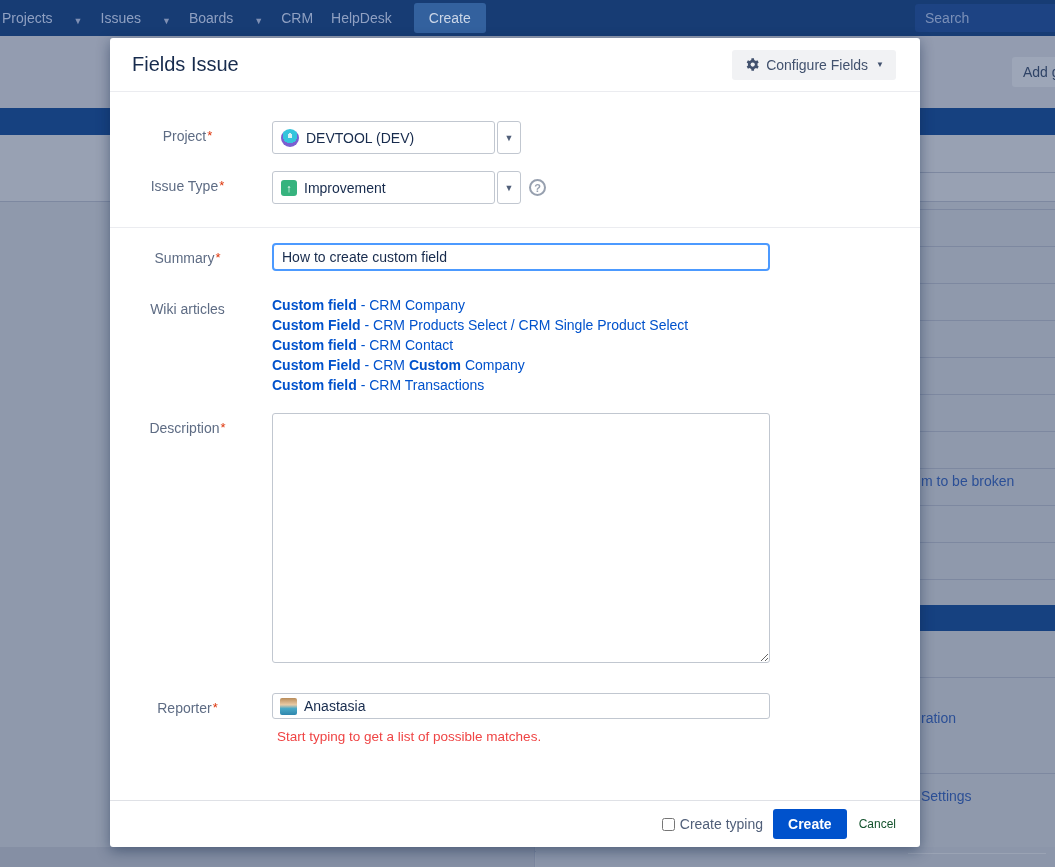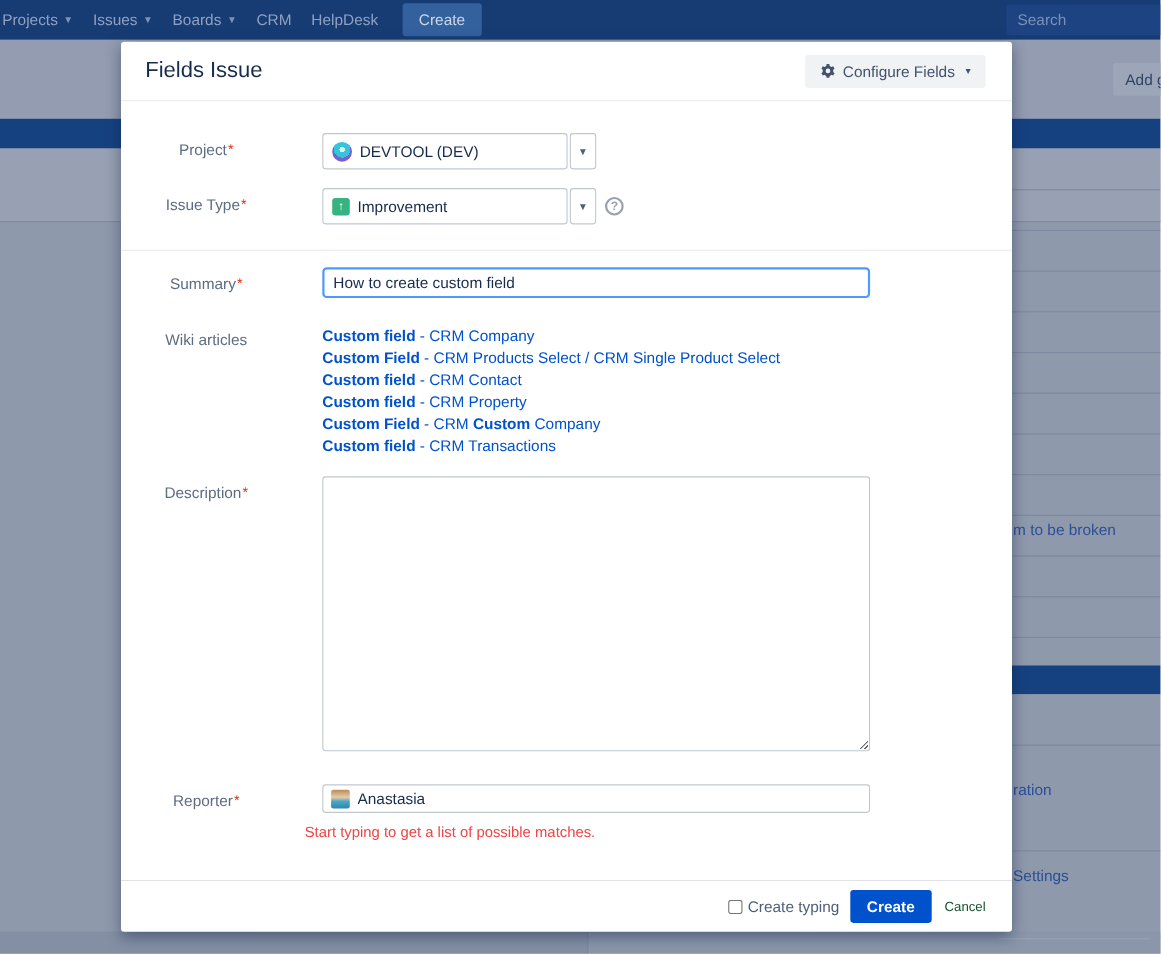--- a/index.html
+++ b/index.html
@@ -2,21 +2,21 @@
 <html><head>
 <meta charset="utf-8">
 <style>
   * { margin:0; padding:0; box-sizing:border-box; }
   html,body { width:1055px; height:867px; overflow:hidden; }
   body { font-family:"Liberation Sans", sans-serif; font-size:14px; position:relative; background:#8f99ac; }
 
   
   .bg { position:absolute; left:0; top:0; width:1055px; height:867px; }
   .topbar { position:absolute; left:0; top:0; width:1055px; height:36px; background:#173c74; display:flex; align-items:center; z-index:3; }
-  .nav-item { color:#8fa0c2; margin-left:18px; display:flex; align-items:center; gap:5px; cursor:pointer; white-space:nowrap; }
+  .nav-item { color:#8fa0c2; margin-left:18px; display:flex; align-items:flex-end; gap:21px; cursor:pointer; white-space:nowrap; }
   .nav-item:first-child { margin-left:2px; }
   .nav-chevron { font-size:9px; color:#7f90b4; }
   .nav-create { background:#33619e; color:#ccd7e8; border:none; border-radius:3px; padding:7px 15px; margin-left:22px; font-size:14px; font-family:inherit; cursor:pointer; }
   .nav-search { position:absolute; right:0; top:4px; width:140px; height:28px; background:#1d4383; border:none; border-radius:3px 0 0 3px; color:#cfd9e8; padding:0 10px; font-size:14px; font-family:inherit; }
   .nav-search::placeholder { color:#7b90b8; }
 
   .band-header { position:absolute; left:0; top:36px; width:1055px; height:72px; background:#939cb0; }
   .btn-add-gadget { position:absolute; left:1012px; top:57px; height:30px; width:60px; background:#9da6b8; border:none; border-radius:3px; color:#2f4366; font-size:14px; font-family:inherit; text-align:left; padding-left:11px; }
   .band-blue1 { position:absolute; left:0; top:108px; width:1055px; height:27px; background:#164180; }
   .band-sub { position:absolute; left:0; top:135px; width:1055px; height:67px; background:#98a1b3; border-bottom:1px solid #7d88a0; }
@@ -31,21 +31,21 @@
   .modal { position:absolute; left:110px; top:38px; width:810px; height:809px; background:#fff; border-radius:3px; box-shadow:0 4px 14px rgba(9,30,66,0.45); z-index:5; }
   .modal-header { height:54px; padding:0 24px 0 22px; display:flex; align-items:center; justify-content:space-between; border-bottom:1px solid #ebecf0; }
   .modal-title { font-size:20px; color:#172b4d; font-weight:500; }
   .btn-configure { background:#f1f2f4; border:none; border-radius:3px; height:30px; padding:0 12px; display:flex; align-items:center; gap:7px; color:#42526e; font-size:14px; font-family:inherit; cursor:pointer; }
   .cfg-caret { font-size:8px; color:#42526e; margin-left:1px; }
 
   .modal-body { position:relative; padding-top:29px; }
   .frow { display:flex; }
   .flabel { width:155px; flex:none; text-align:center; padding-top:7px; color:#5e6c84; font-size:14px; }
   .req { color:#de350b; font-size:13px; vertical-align:top; margin-left:1px; }
-  .fctrl { margin-left:28px; }
+  .fctrl { margin-left:7px; }
 
   .select-wrap { display:flex; align-items:stretch; height:33px; }
   .select-main { width:223px; border:1px solid #c1c7d0; border-radius:3px; background:#fff; display:flex; align-items:center; padding:0 8px; gap:7px; color:#172b4d; }
   .select-arrow { width:24px; margin-left:2px; border:1px solid #c1c7d0; border-radius:3px; background:#fff; display:flex; align-items:center; justify-content:center; color:#505f79; font-size:9px; cursor:pointer; }
   .proj-avatar { width:18px; height:18px; border-radius:50%; flex:none;
     background:radial-gradient(circle at 50% 38%, #d9f3f7 0 17%, #35c4dc 17% 52%, #7a5fd0 52% 100%); }
   .type-icon { width:16px; height:16px; border-radius:3px; background:#36b37e; color:#fff; flex:none; display:flex; align-items:center; justify-content:center; font-size:11px; font-weight:bold; }
   .help-icon { width:17px; height:17px; border-radius:50%; border:2px solid #97a0af; color:#97a0af; font-size:11px; font-weight:bold; display:flex; align-items:center; justify-content:center; margin:8px 0 0 8px; }
 
   .row-project { margin-bottom:17px; }
@@ -187,21 +187,20 @@
         <input class="input-summary" value="How to create custom field" style="">
       </div>
     </div>
 
     <div class="frow row-wiki">
       <div class="flabel wiki-label">Wiki articles</div>
       <div class="fctrl wiki-links" id="wiki-links">
           <a href="#"><b>Custom field</b><span> - CRM Company</span></a>
           <a href="#"><b>Custom Field</b><span> - CRM Products Select / CRM Single Product Select</span></a>
           <a href="#"><b>Custom field</b><span> - CRM Contact</span></a>
-          <a href="#"><b>Custom field</b><span> - CRM Property</span></a>
           <a href="#"><b>Custom Field</b><span> - CRM </span><b>Custom</b><span> Company</span></a>
           <a href="#"><b>Custom field</b><span> - CRM Transactions</span></a>
         </div>
     </div>
 
     <div class="frow row-desc">
       <div class="flabel">
         <span>Description</span><span class="req">*</span>
       </div>
       <div class="fctrl">

